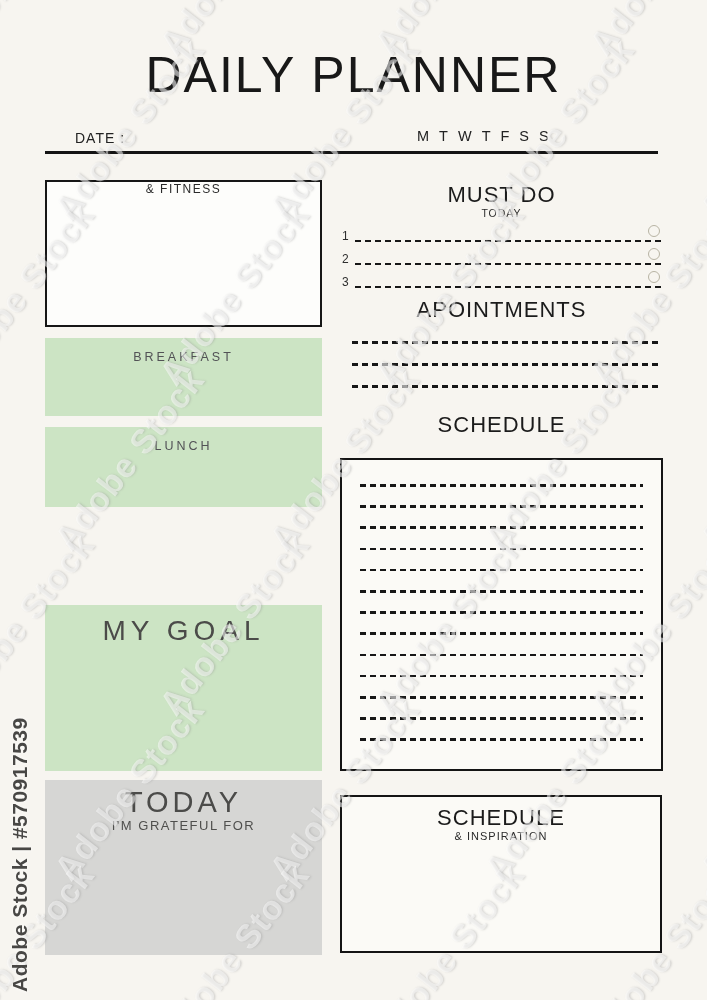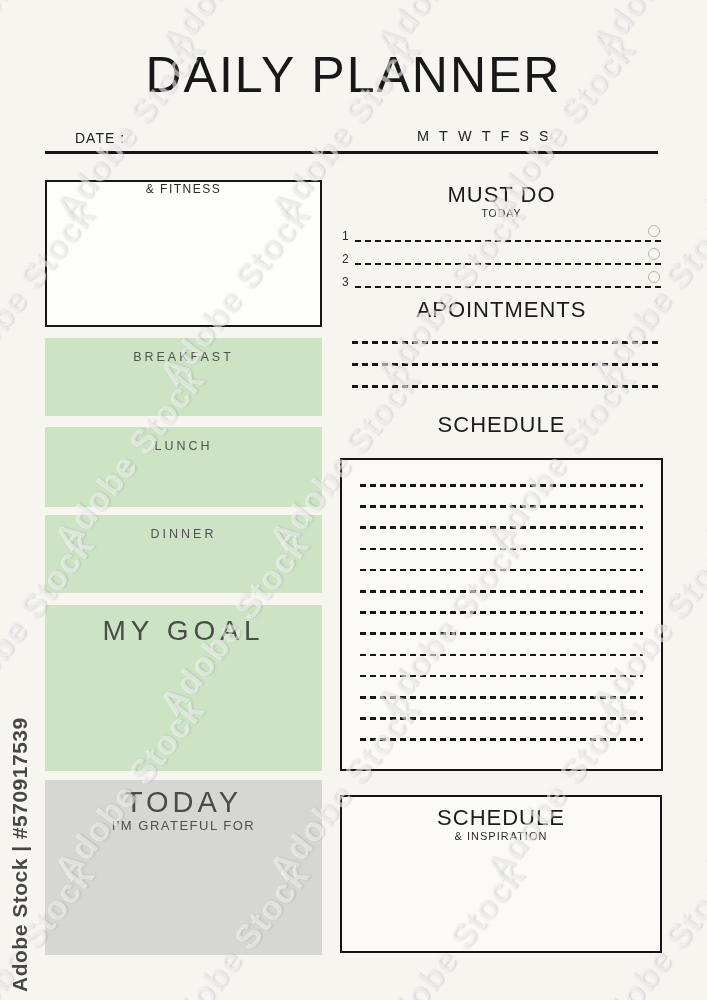--- a/index.html
+++ b/index.html
@@ -99,23 +99,20 @@
 
   <div class="lcol-box healthy-box">
     <div class="healthy-sub">&amp; FITNESS</div>
   </div>
 
   <div class="lcol-box meal-box breakfast">
     <div class="meal-label">BREAKFAST</div>
   </div>
   <div class="lcol-box meal-box lunch">
     <div class="meal-label">LUNCH</div>
-  </div>
-  <div class="lcol-box meal-box dinner">
-    <div class="meal-label">DINNER</div>
   </div>
 
   <div class="lcol-box goal-box">
     <div class="goal-title">MY GOAL</div>
   </div>
 
   <div class="lcol-box grateful-box">
     <div class="grateful-title">TODAY</div>
     <div class="grateful-sub">I'M GRATEFUL FOR</div>
   </div>

